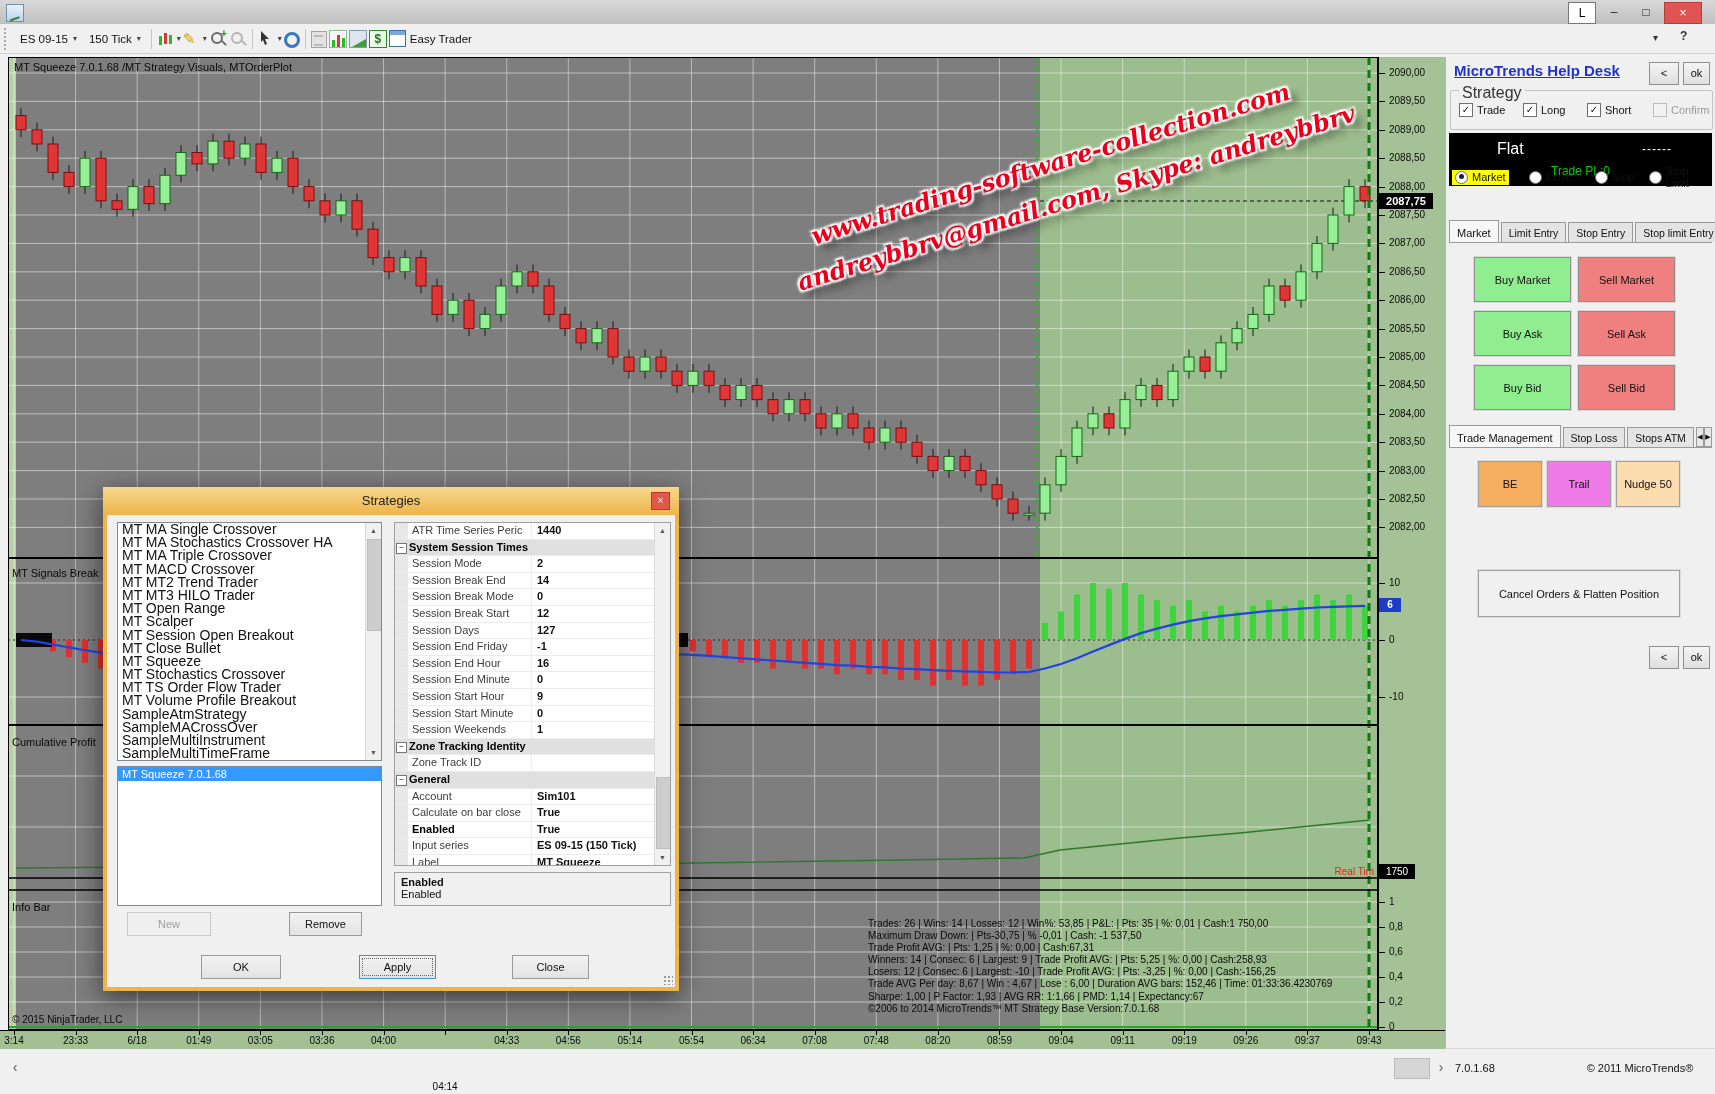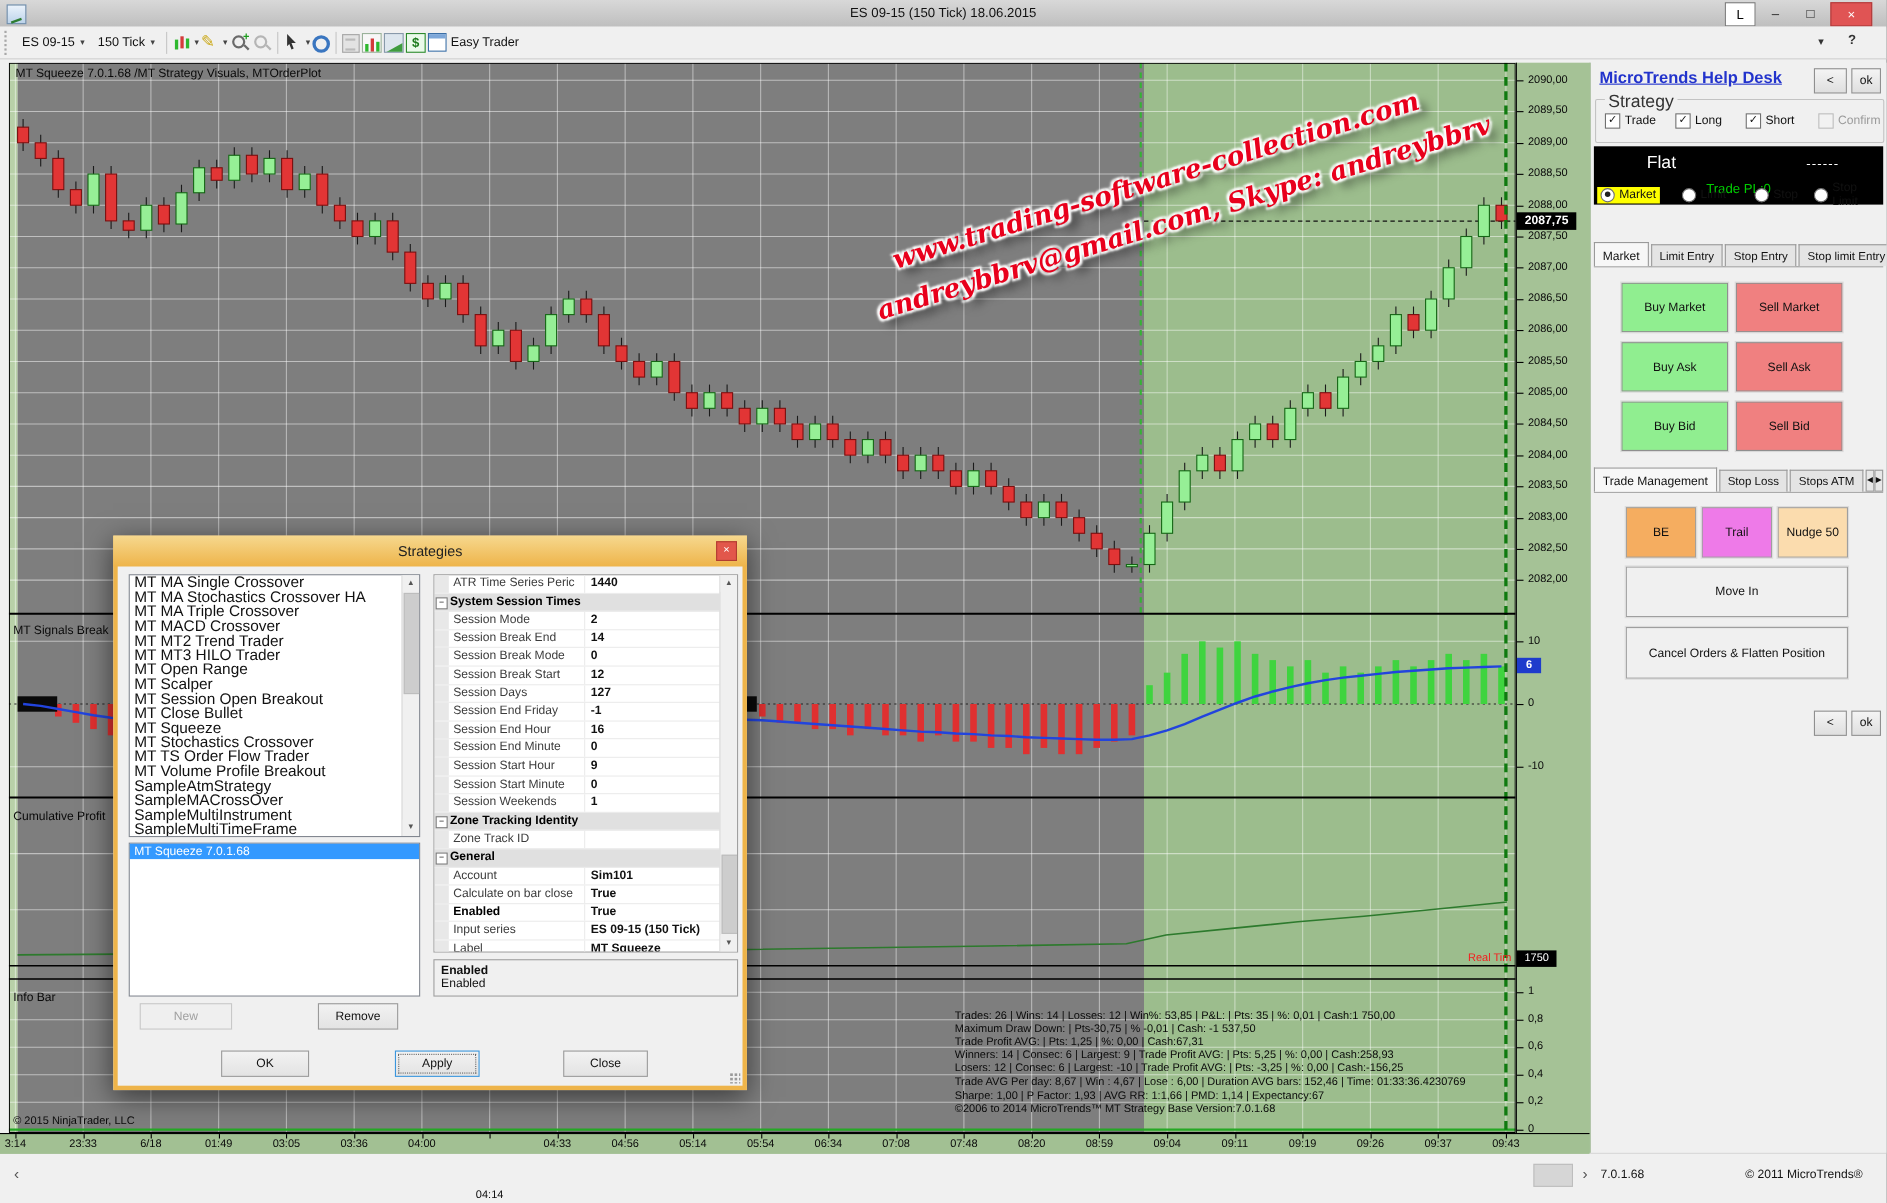--- a/index.html
+++ b/index.html
@@ -134,21 +134,20 @@
      padding:3px 6px;box-sizing:border-box;font-size:11px}
   #pdesc .dt{font-weight:bold}
   #dlg-grip{position:absolute;right:2px;bottom:2px;width:10px;height:10px;
      background:radial-gradient(circle 1.2px,#9a9a9a 1.2px,transparent 1.3px) 0 0/4px 4px}
 </style>
 </head>
 <body>
 
 <div id="titlebar">
   <div id="app-icon"></div>
-  <div id="title">ES 09-15 (150 Tick)  18.06.2015</div>
   <div id="btn-l" class="wbtn">L</div>
   <div id="btn-min" class="wbtn">–</div>
   <div id="btn-max" class="wbtn">□</div>
   <div id="btn-close" class="wbtn">×</div>
 </div>
 
 <div id="toolbar">
   <span class="grip"></span>
   <span class="dd">
     <span>ES 09-15</span>
@@ -683,21 +682,20 @@
       <span class="etab">Stop Loss</span>
       <span class="etab">Stops ATM</span>
       <span class="spin">◀</span>
       <span class="spin">▶</span>
     </div>
   <div id="mgmt-btns">
       <div class="mbtn" style="left: 32px; top: 404px; width: 62px; height: 44px; background: rgb(245, 173, 96);">BE</div>
       <div class="mbtn" style="left: 101px; top: 404px; width: 62px; height: 44px; background: rgb(238, 122, 232);">Trail</div>
       <div class="mbtn" style="left: 170px; top: 404px; width: 62px; height: 44px; background: rgb(251, 220, 174);">Nudge 50</div>
     </div>
-  <div class="mbtn" style="left:32px;top:458px;width:200px;height:44px">Move In</div>
   <div class="mbtn" style="left:32px;top:513px;width:200px;height:45px">Cancel Orders &amp; Flatten Position</div>
   <div class="smallbtn" style="left:203px;top:589px;width:30px">&lt;</div>
   <div class="smallbtn" style="left:237px;top:589px;width:27px">ok</div>
 </div>
 
 <div id="statusbar">
   <div class="scrbtn" style="left:4px">‹</div>
   <div id="scroll-thumb"></div>
   <div class="scrbtn" style="left:1430px">›</div>
   <div id="ver">7.0.1.68</div>

